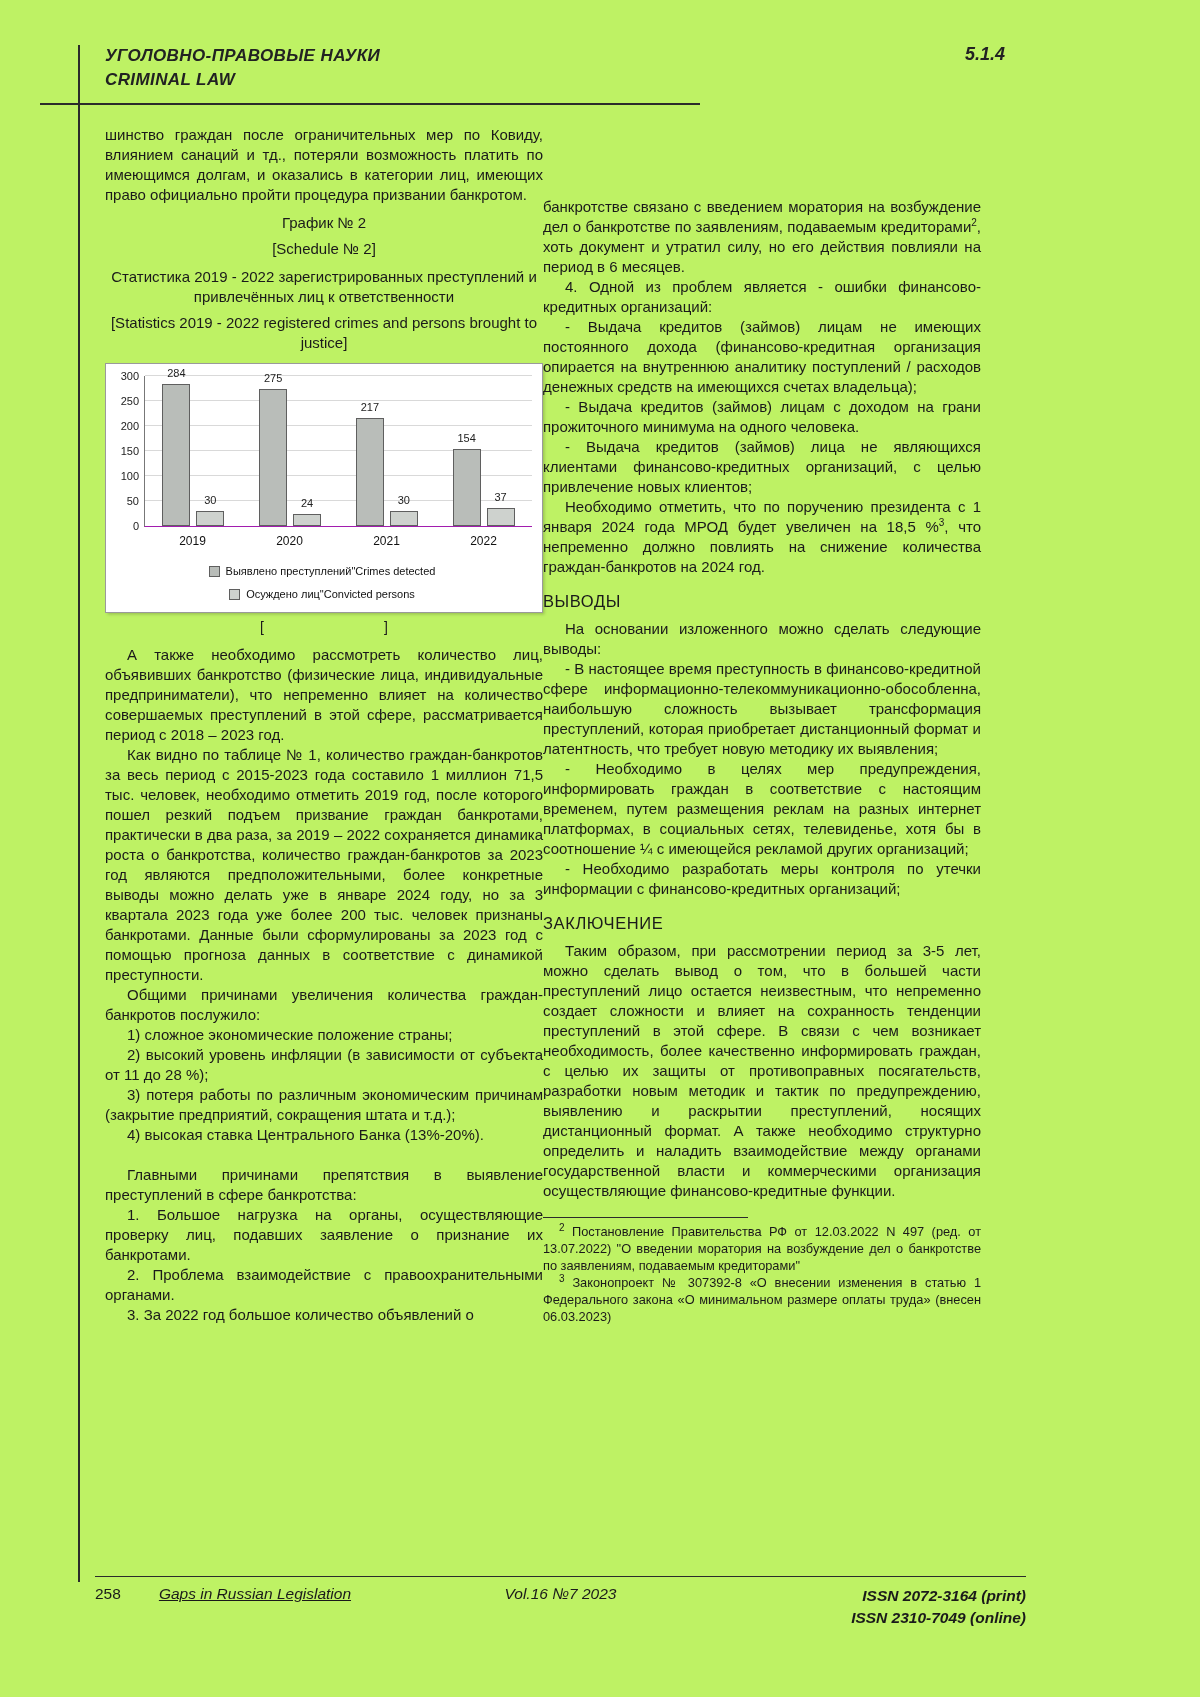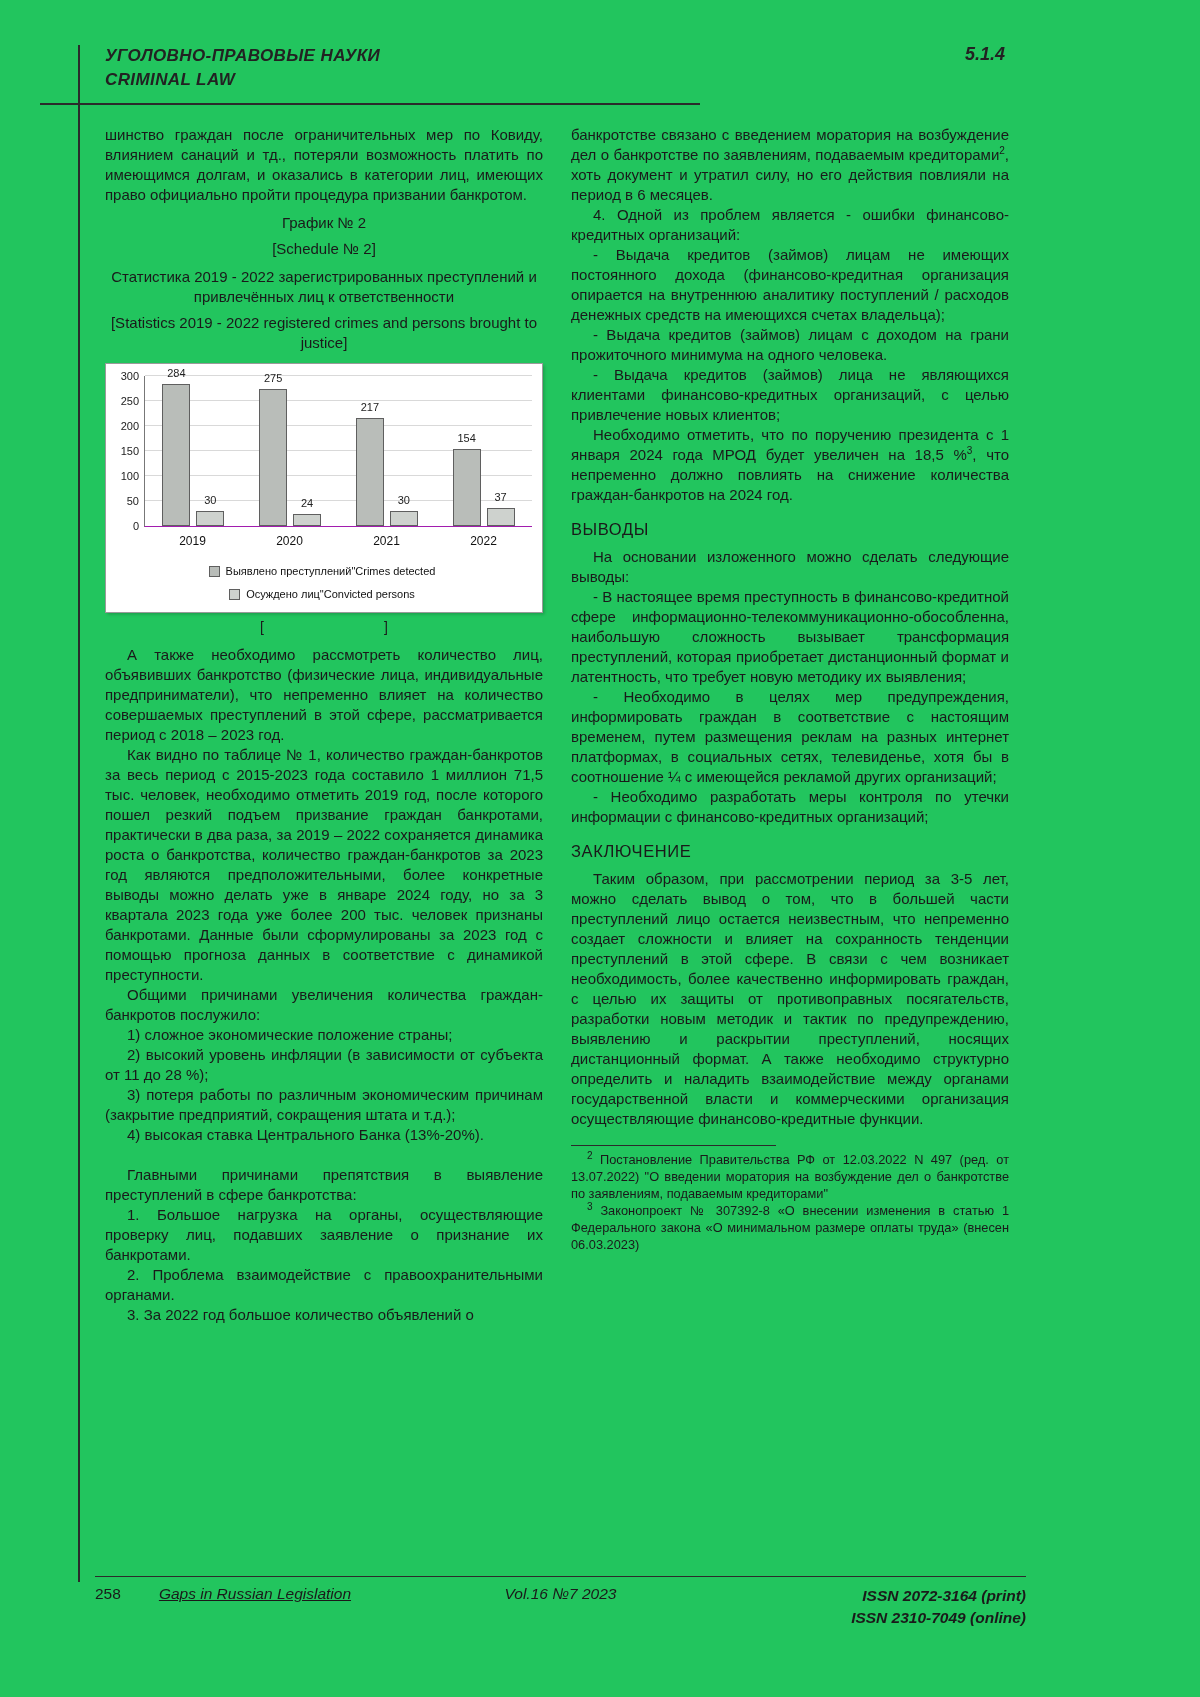--- a/index.html
+++ b/index.html
@@ -1,33 +1,33 @@
 <!DOCTYPE html>
 <html lang="ru"><head>
 <meta charset="utf-8">
 <style>
   html,body{margin:0;padding:0;background:#e8e8e8;}
   .page{
     position:relative;
     width:1200px;height:1697px;
     margin:0 auto;
-    background:#22c55e;
+    background:#bef264;
     font-family:"Liberation Sans", sans-serif;
     color:#1a1a1a;
     overflow:hidden;
   }
   
   .vrule{position:absolute;left:78px;top:45px;bottom:115px;width:2px;background:#2b2b2b;}
   .header-rule{position:absolute;left:40px;top:103px;width:660px;height:1.5px;background:#2b2b2b;}
   
   .header{position:absolute;left:105px;top:44px;right:195px;display:flex;justify-content:space-between;align-items:flex-start;}
   .header-left div{font-size:17px;font-weight:bold;font-style:italic;letter-spacing:.4px;line-height:24px;color:#222;}
   .section-code{font-size:18px;font-weight:bold;font-style:italic;color:#222;}
   
-  .content{position:absolute;left:105px;top:125px;width:905px;display:flex;gap:28px;}
+  .content{position:absolute;left:105px;top:125px;width:905px;display:flex;align-items:flex-end;}
   .col{width:438px;font-size:15px;line-height:20px;text-align:justify;}
   p{margin:0;}
   .ind{text-indent:22px;}
   .caption{text-align:center;text-indent:0;margin-top:6px;margin-bottom:4px;}
   .heading{font-size:16.5px;letter-spacing:.6px;margin:14px 0 8px;text-indent:0;text-align:left;}
   sup{font-size:10px;line-height:0;}
   
   .chart{border:1px solid #9a9a9a;background:#fff;padding:12px 10px 8px 6px;margin:10px 2px 4px 2px;box-shadow:1.5px 1.5px 3px rgba(0,0,0,.2);}
   .chart-inner{display:flex;}
   .yaxis{position:relative;width:32px;height:150px;flex:none;}

